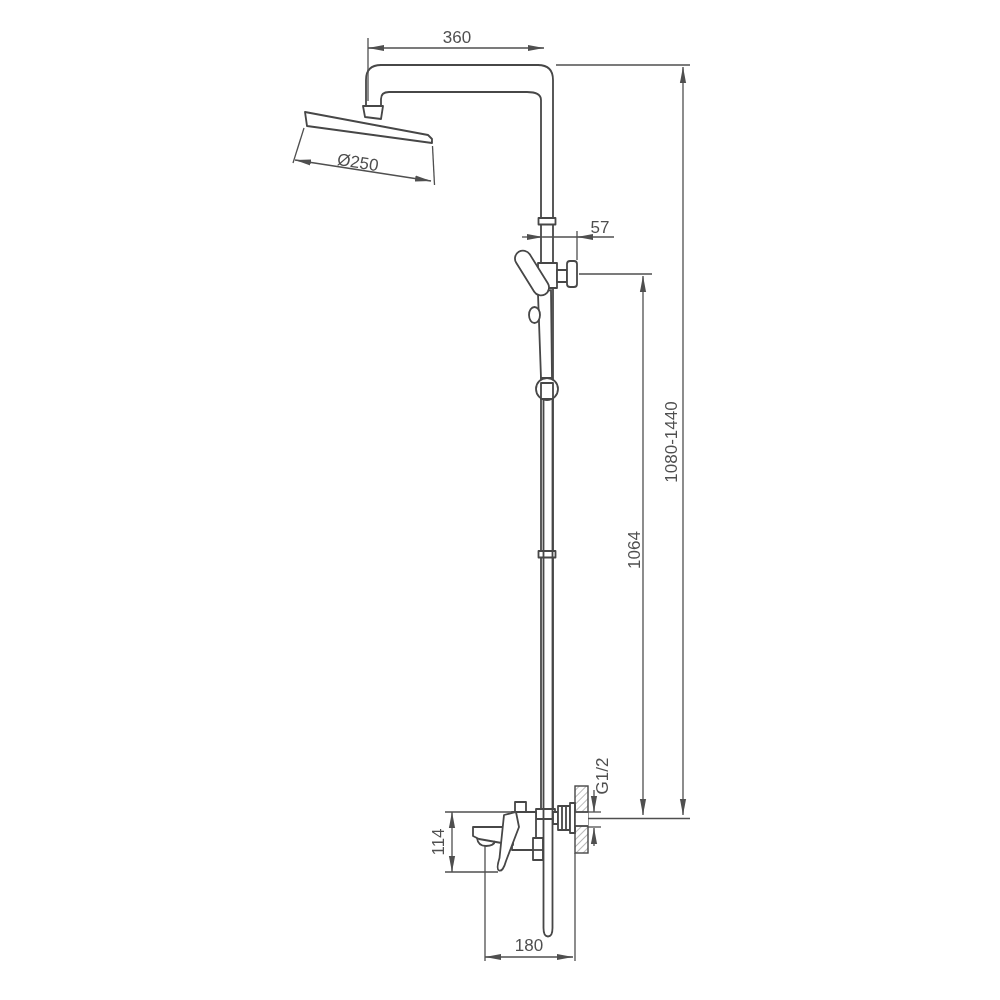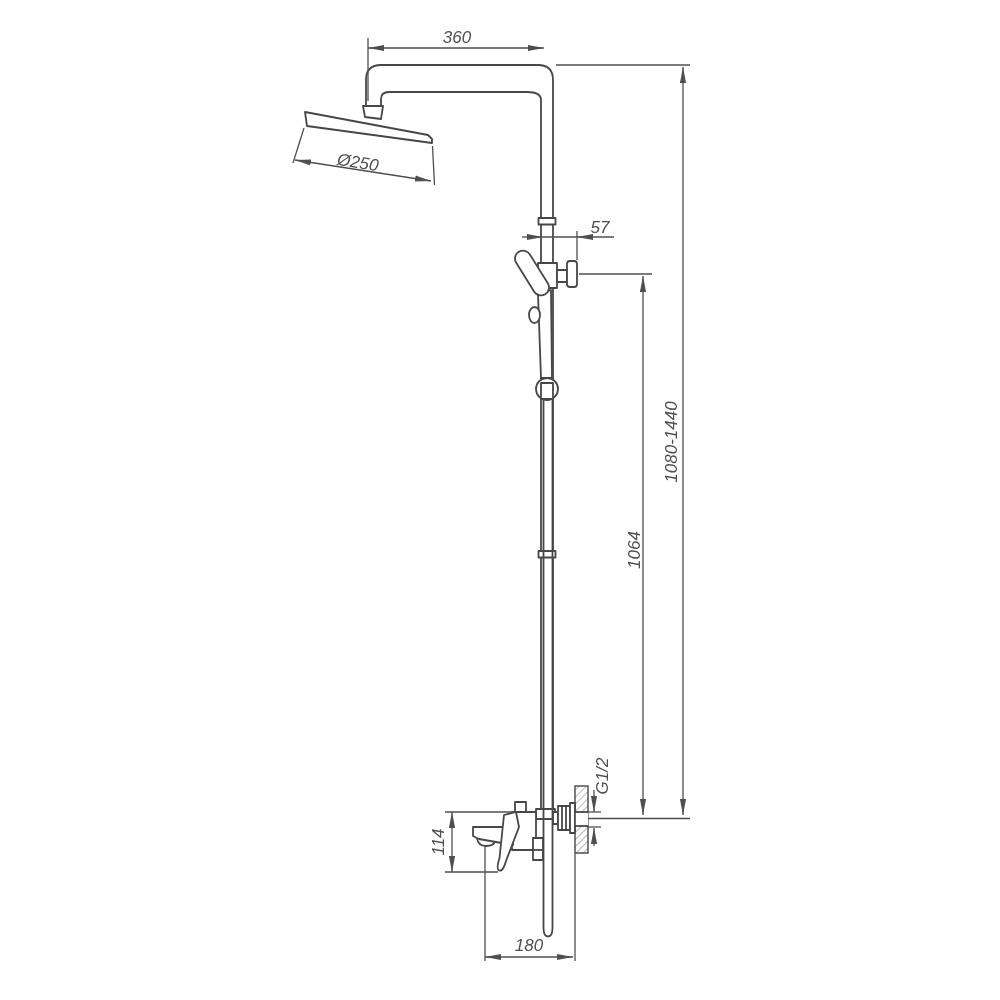--- a/index.html
+++ b/index.html
@@ -6,21 +6,20 @@
     margin: 0;
     padding: 0;
     background: var(--color-background, #ffffff);
   }
   .stage {
     position: relative;
     width: 912px;
     height: 1000px;
     background: var(--color-background, #ffffff);
     font-family: "Liberation Sans", sans-serif;
-    font-style: italic;
   }
   svg { display: block; }
   .draw {
     stroke: var(--color-line, #474747);
     stroke-width: 1.8;
     fill: none;
     stroke-linejoin: round;
   }
   .draw-fill {
     stroke: var(--color-line, #474747);

